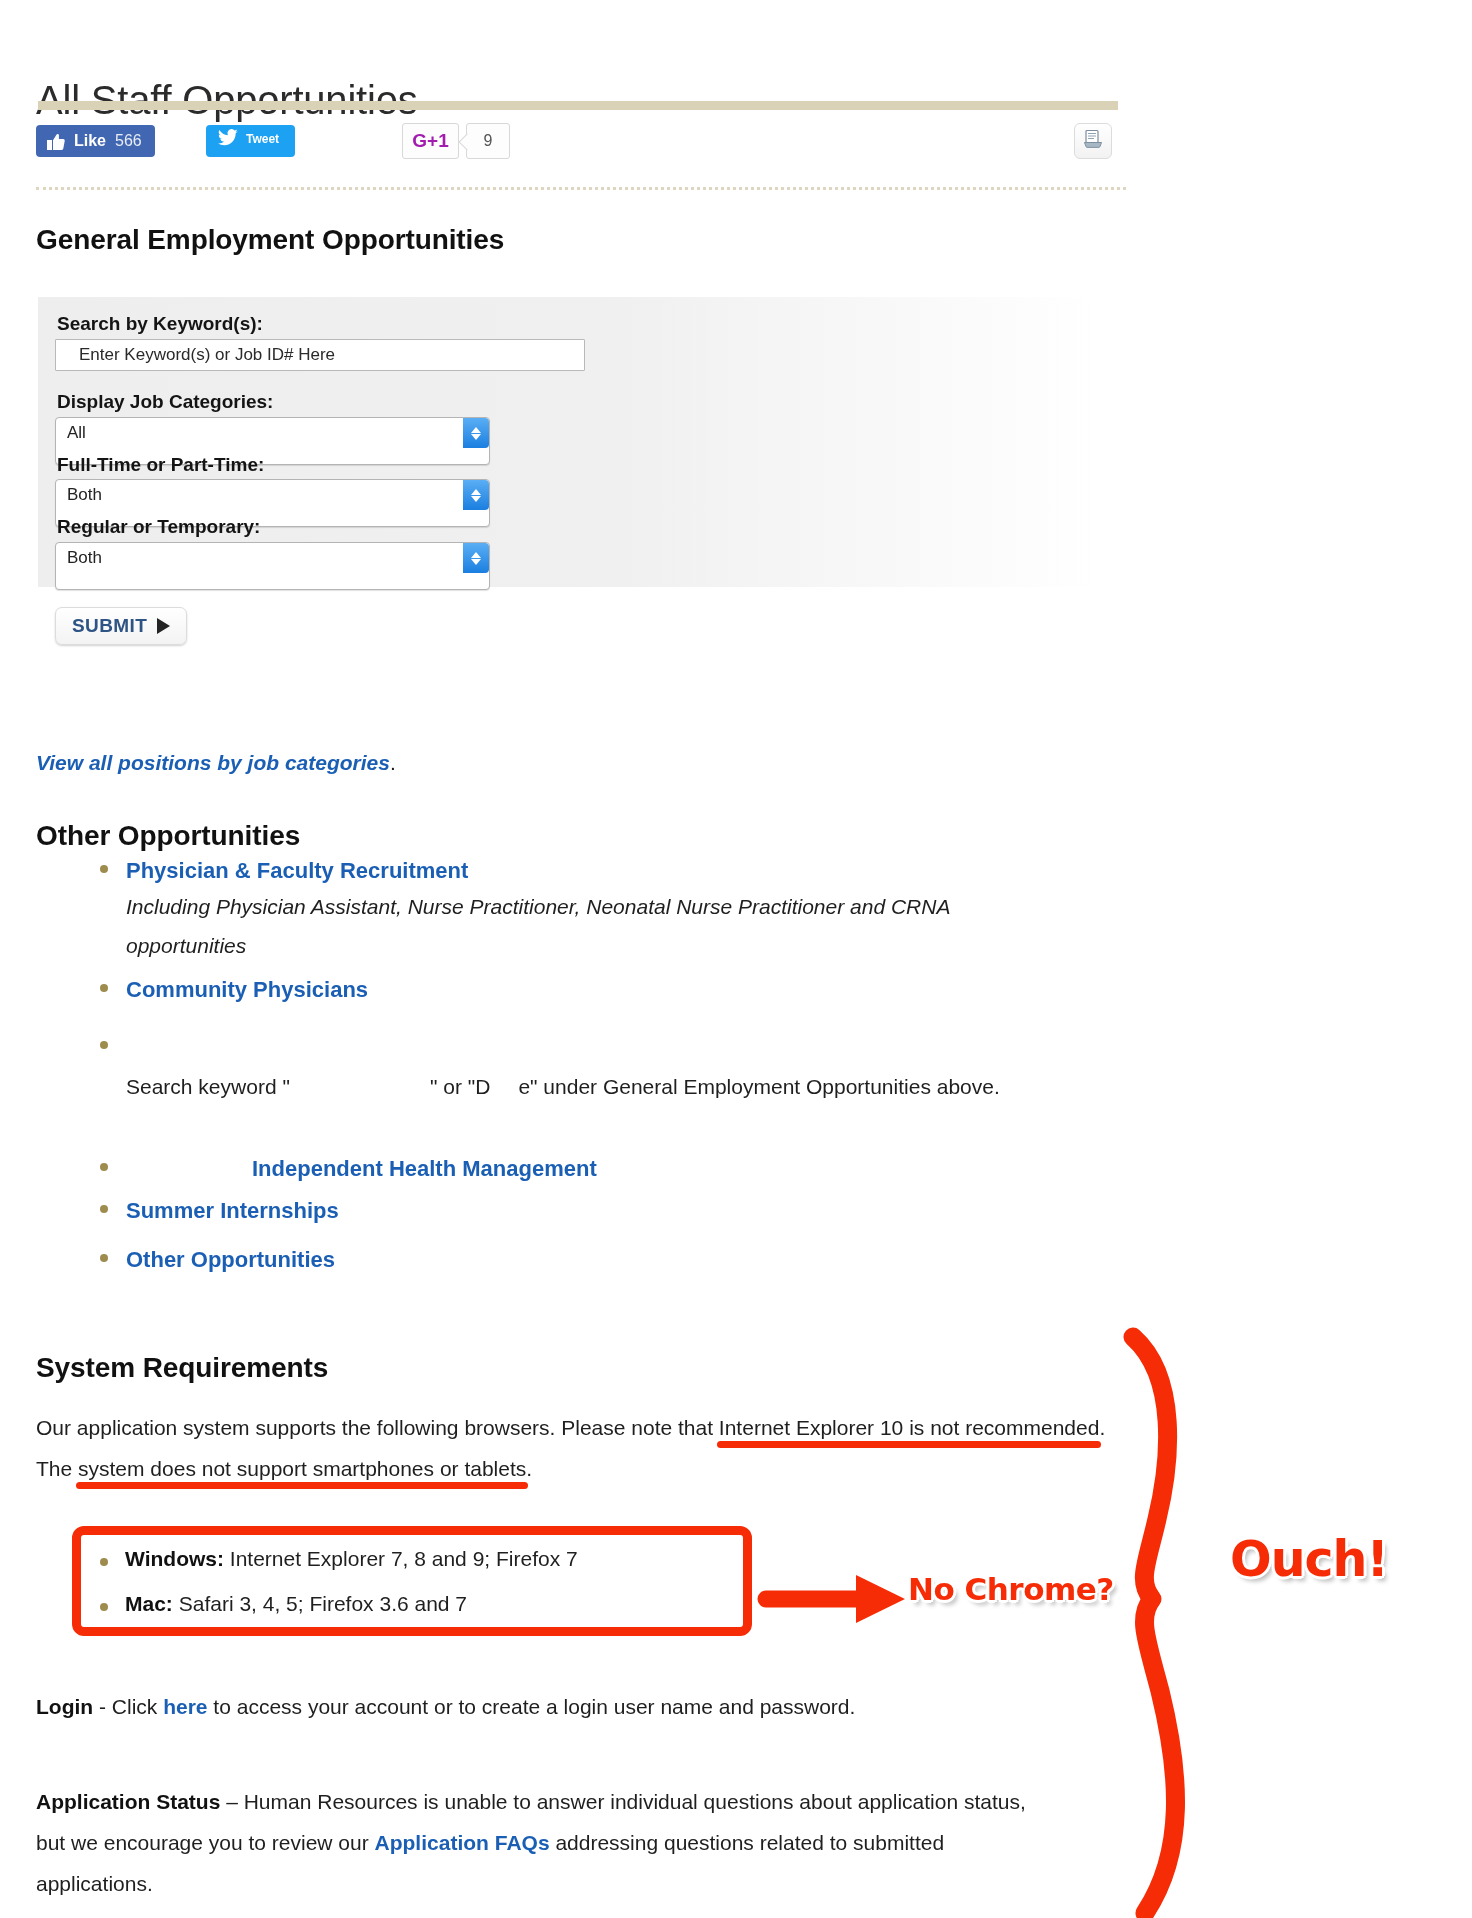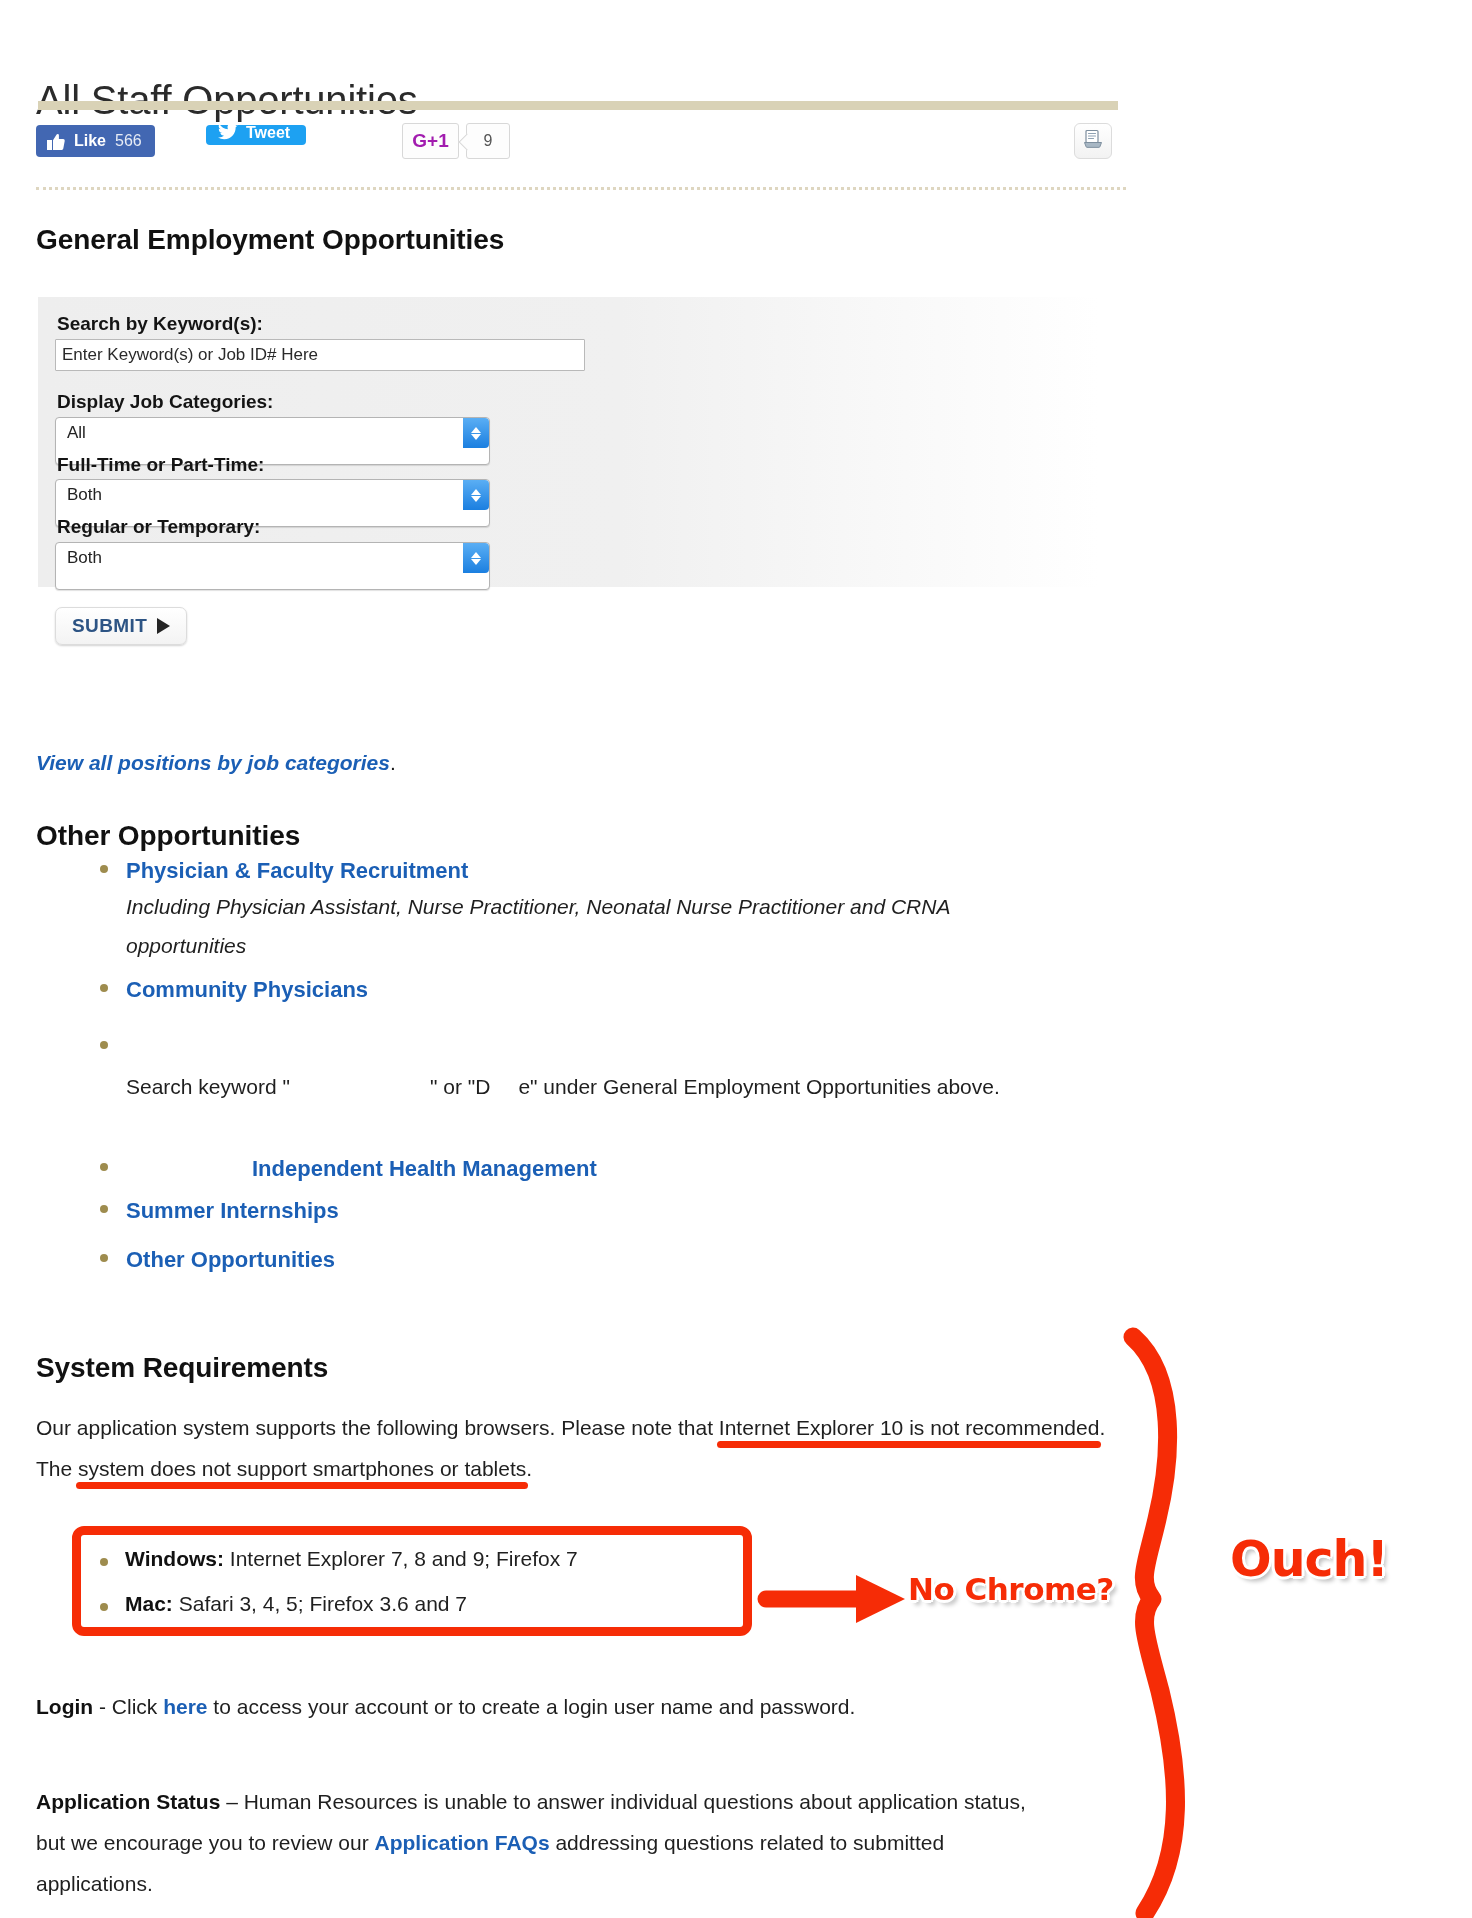--- a/index.html
+++ b/index.html
@@ -78,26 +78,26 @@
     height: 17px;
     position: relative;
   }
   .tw-tweet {
     position: absolute;
     left: 170px;
     top: 2px;
     display: flex;
     align-items: center;
     gap: 8px;
-    height: 20px;
+    height: 32px;
     padding: 0 16px 4px 12px;
     background: #1da1f2;
     border-radius: 4px;
     color: #ffffff;
-    font-size: 16px;
+    font-size: 12px;
     font-weight: bold;
     box-sizing: border-box;
   }
   .gplus-wrap {
     position: absolute;
     left: 366px;
     top: 0px;
     display: flex;
     align-items: stretch;
     height: 36px;
@@ -206,21 +206,21 @@
     position: absolute;
     left: 17px;
     top: 42px;
     width: 530px;
     height: 32px;
     border: 1px solid #b9b9b9;
     background: #ffffff;
     font-family: "Liberation Sans", sans-serif;
     font-size: 17px;
     color: #2a2a2a;
-    padding: 0 6px;
+    padding: 0 23px;
     box-sizing: border-box;
     border-radius: 1px;
   }
   .kw-input::placeholder { color: #2a2a2a; opacity: 1; }
 
   .sel {
     position: absolute;
     left: 17px;
     width: 435px;
     height: 48px;

